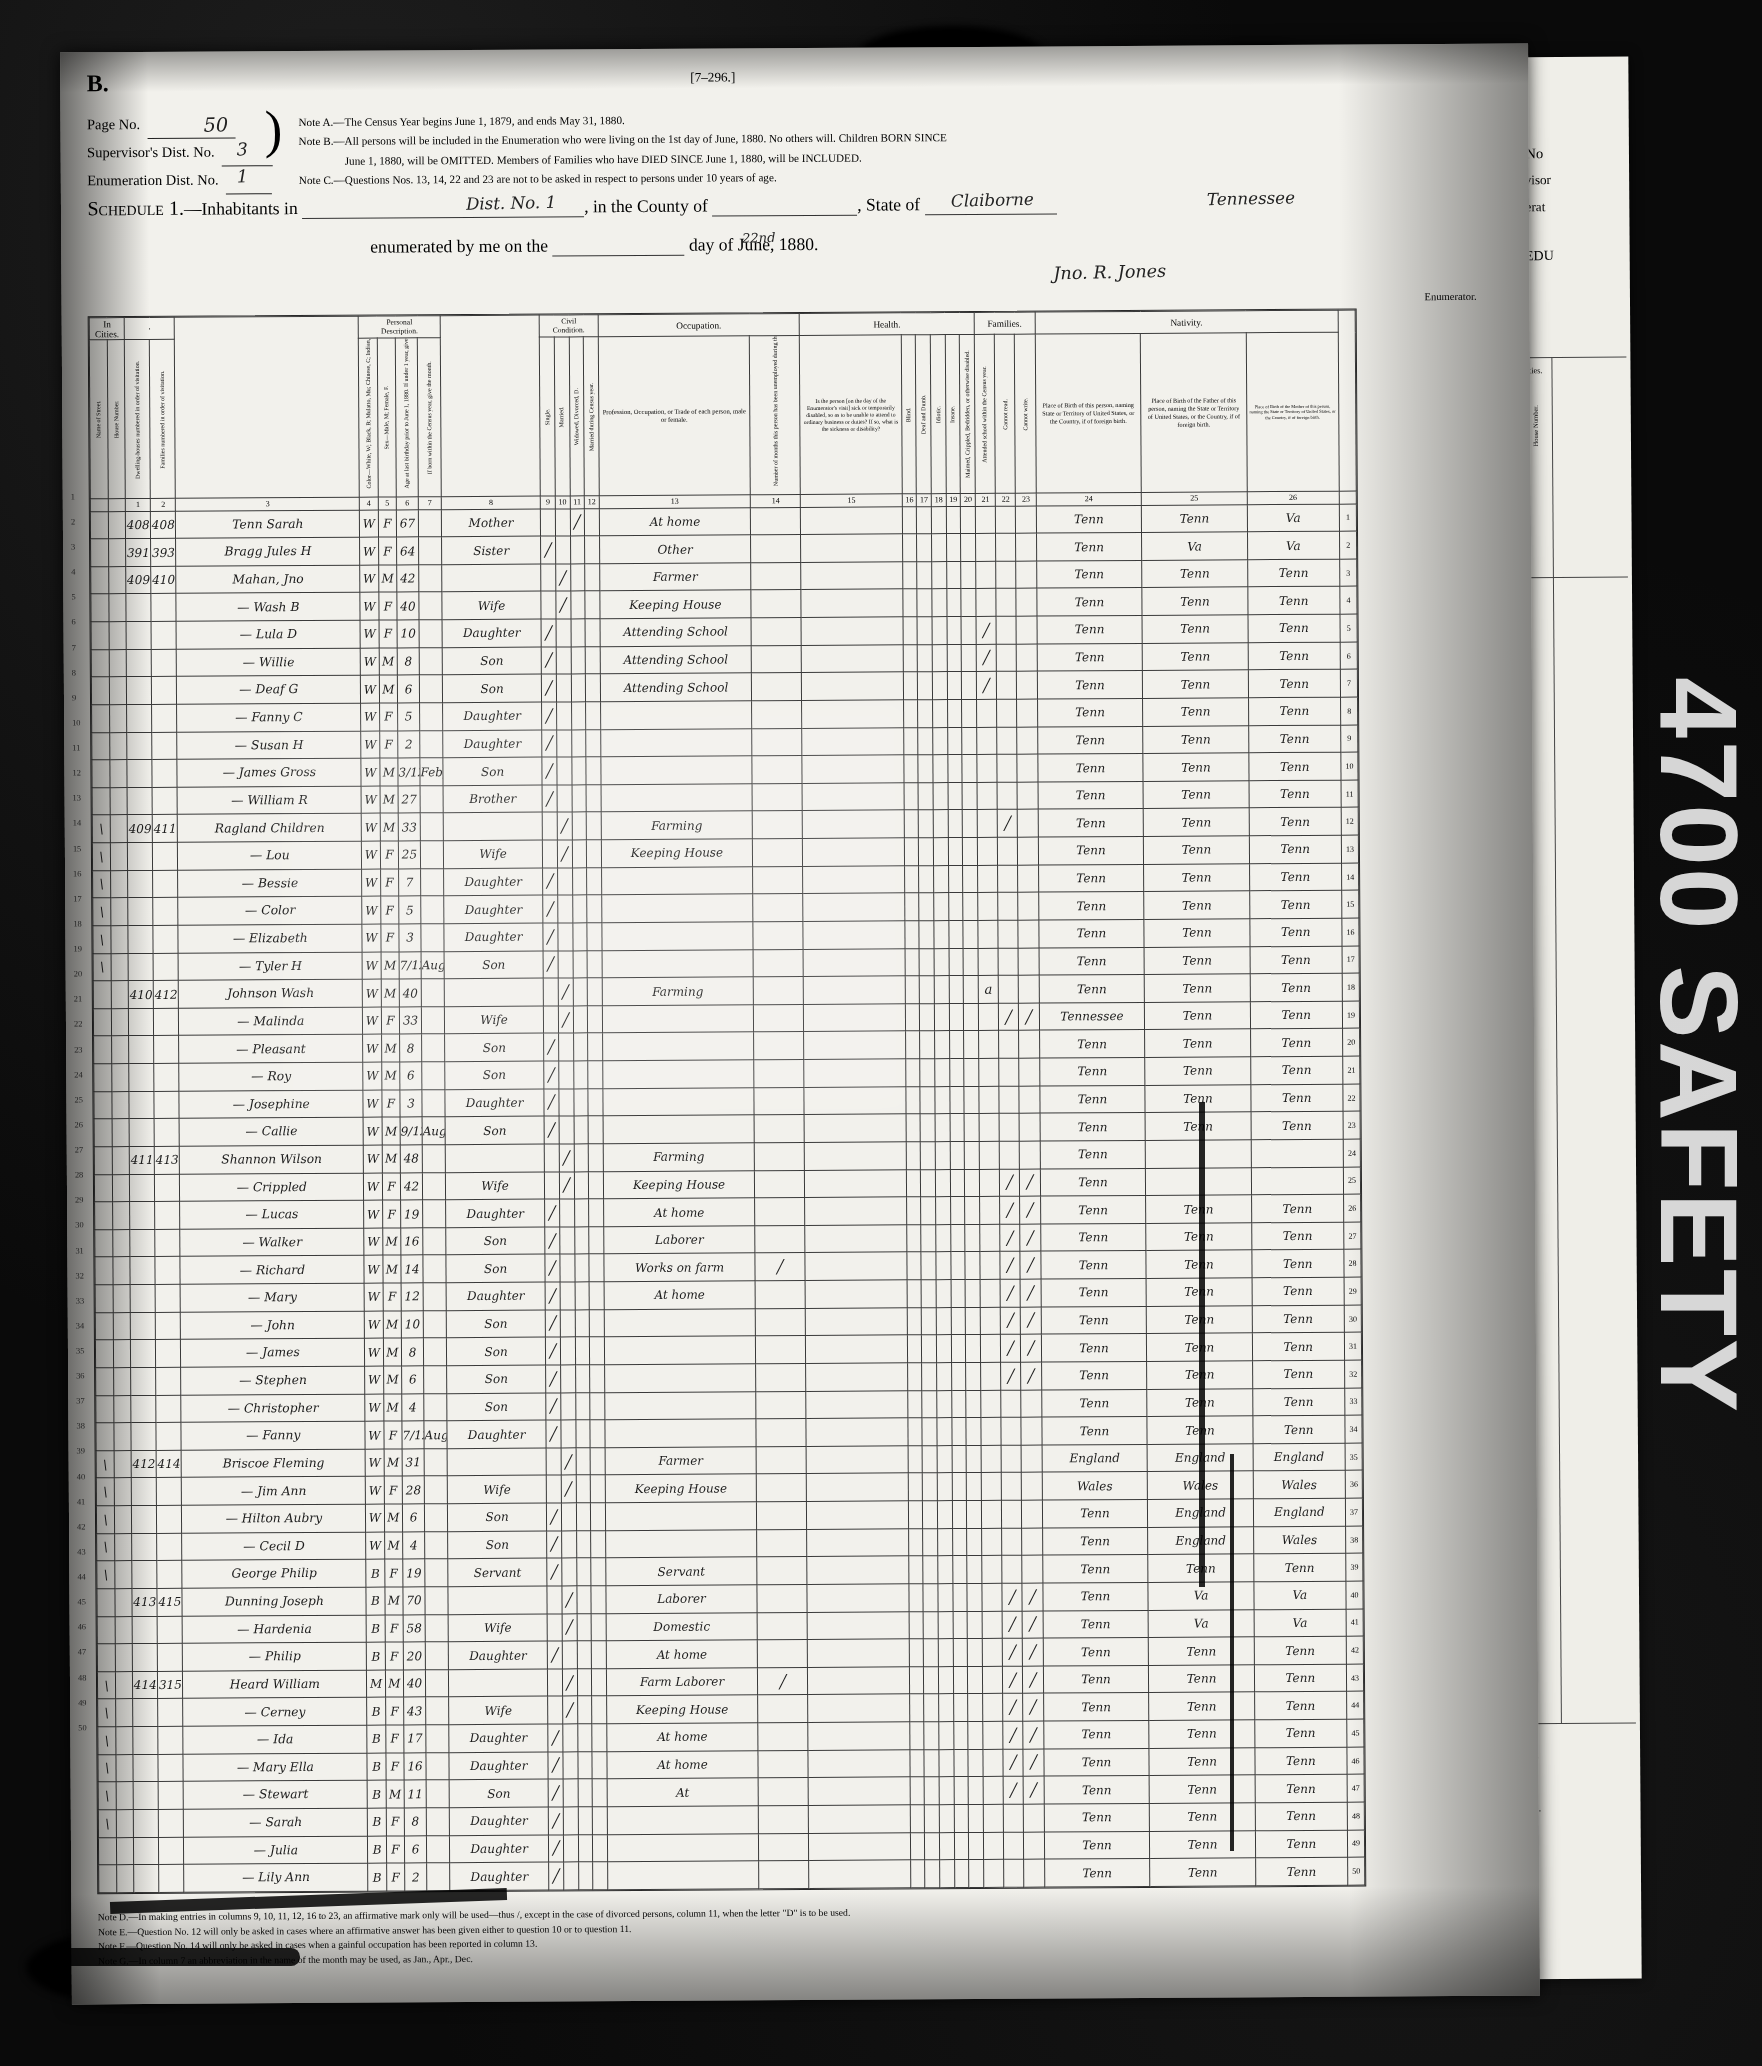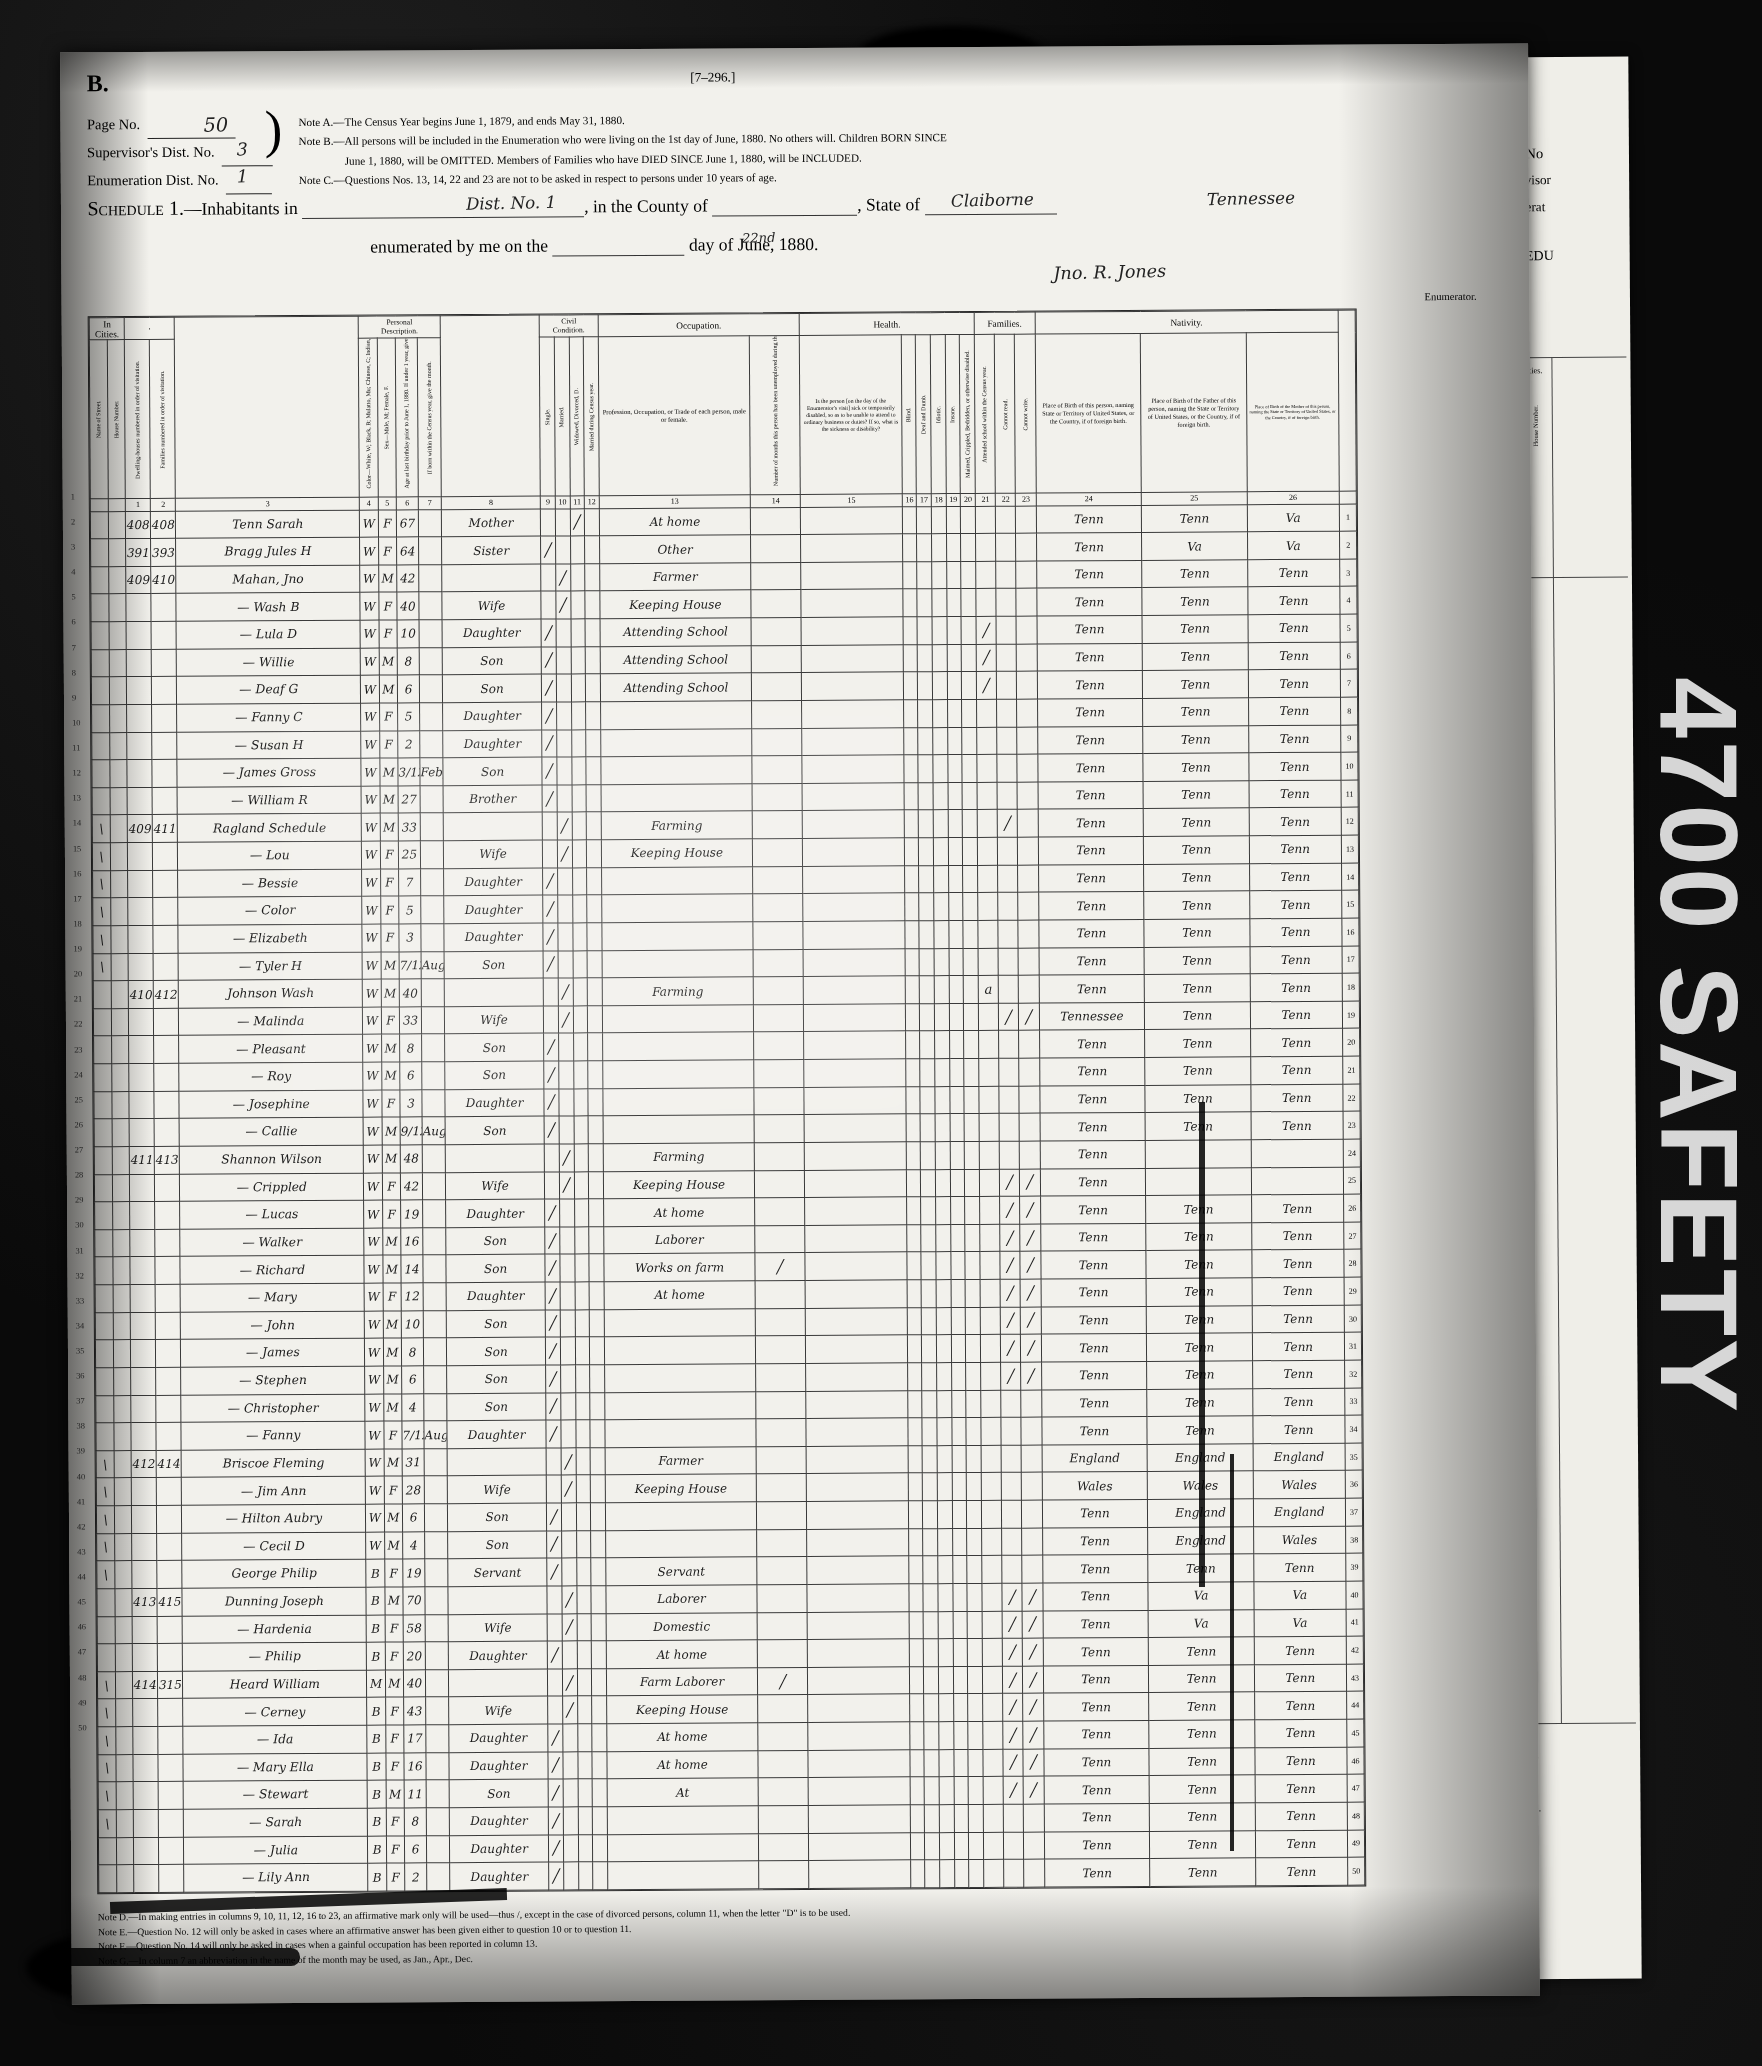--- a/index.html
+++ b/index.html
@@ -859,21 +859,21 @@
               <td class="hcell">Tenn</td>
               <td class="hcell">Tenn</td>
               <td class="hcell">Tenn</td>
               <td class="rownum">11</td>
             </tr>
             <tr class="datarow">
               <td class="hcell tick">\</td>
               <td class="hcell tick"></td>
               <td class="hcell">409</td>
               <td class="hcell">411</td>
-              <td class="hcell name">Ragland Schedule</td>
+              <td class="hcell name">Ragland Children</td>
               <td class="hcell">W</td>
               <td class="hcell">M</td>
               <td class="hcell">33</td>
               <td class="hcell"></td>
               <td class="hcell"></td>
               <td class="hcell tick"></td>
               <td class="hcell tick">╱</td>
               <td class="hcell tick"></td>
               <td class="hcell tick"></td>
               <td class="hcell">Farming</td>

